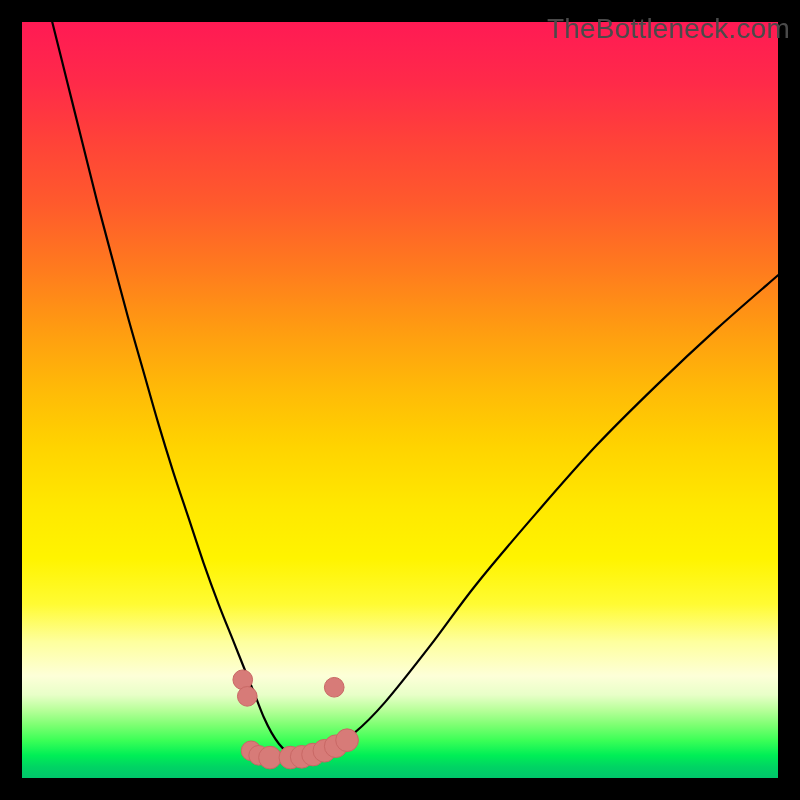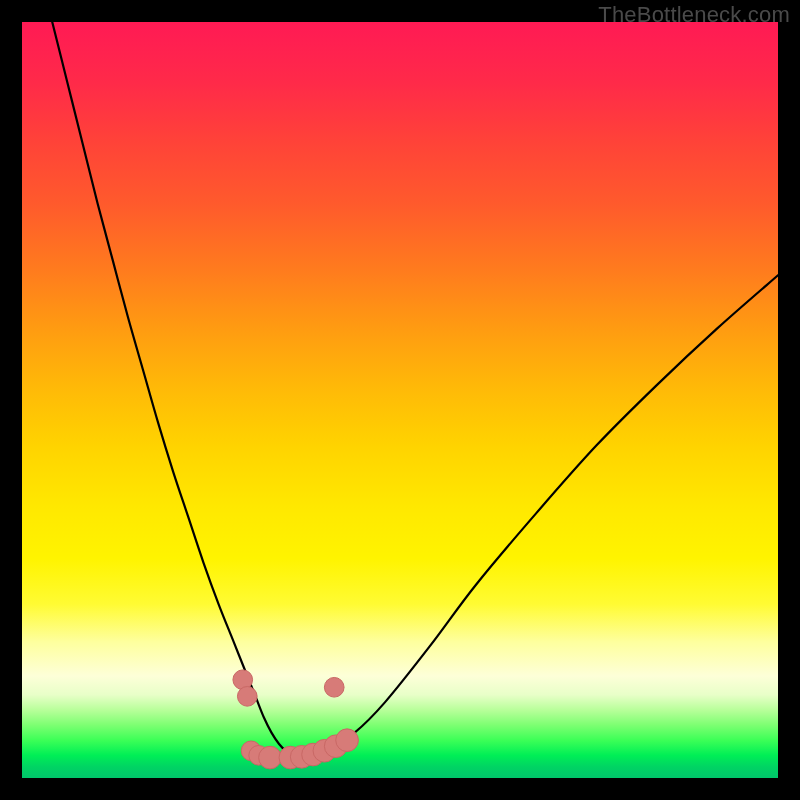--- a/index.html
+++ b/index.html
@@ -35,24 +35,24 @@
       #b8ff9a 91%,
       #7dff72 93%,
       #3cff57 95%,
       #00ef56 97%,
       #00d463 98.5%,
       #00c66b 100%
     );
   }
   .watermark {
     position: absolute;
-    top: 2px;
+    top: 13px;
     right: 10px;
     color: #4a4a4a;
-    font-size: 22px;
+    font-size: 28px;
     font-weight: 500;
     letter-spacing: 0.2px;
   }
   svg.plot {
     position: absolute;
     left: 22px;
     top: 22px;
     width: 756px;
     height: 756px;
     overflow: visible;

